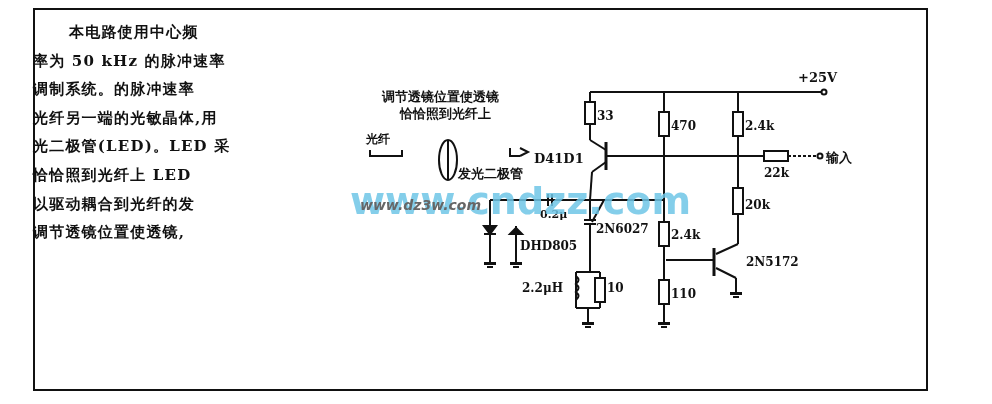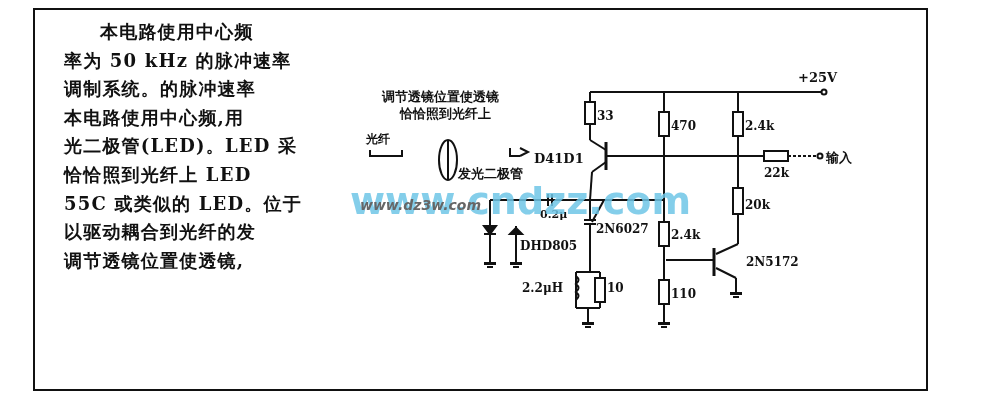--- a/index.html
+++ b/index.html
@@ -1,41 +1,40 @@
 <!DOCTYPE html>
 <html><head>
 <meta charset="utf-8">
 <style>
   html, body { margin:0; padding:0; background:#ffffff; }
   body { width:992px; height:404px; position:relative; overflow:hidden;
          font-family:"DejaVu Sans", sans-serif; }
   .frame { position:absolute; left:33px; top:8px; width:895px; height:383px;
            border:2px solid #111; box-sizing:border-box; }
-  .desc { position:absolute; left:64px; top:18px; width:230px;
-          font-family:"DejaVu Serif", serif; font-weight:bold; font-size:18px;
+  .desc { position:absolute; left:33px; top:18px; width:230px;
+          font-family:"DejaVu Serif", serif; font-weight:bold; font-size:15px;
           line-height:28.6px; color:#111; letter-spacing:1.2px; }
   .desc .line { display:block; white-space:nowrap; }
   .desc .indent { padding-left:36px; }
   svg { position:absolute; left:0; top:0; }
   .lbl { font-family:"DejaVu Serif", serif; font-weight:bold; fill:#111; }
   .wm { font-family:"DejaVu Sans", sans-serif; font-weight:bold; }
 </style>
 </head>
 <body>
 
 <div class="frame"></div>
 
 <div class="desc">
   <span class="line indent">本电路使用中心频</span>
   <span class="line">率为 50 kHz 的脉冲速率</span>
   <span class="line">调制系统。的脉冲速率</span>
-  <span class="line">本电路使用中心频,用</span>
+  <span class="line">光纤另一端的光敏晶体,用</span>
   <span class="line">光二极管(LED)。LED 采</span>
   <span class="line">恰恰照到光纤上 LED</span>
-  <span class="line">55C 或类似的 LED。位于</span>
   <span class="line">以驱动耦合到光纤的发</span>
   <span class="line">调节透镜位置使透镜,</span>
 </div>
 
 <svg width="992" height="404" viewBox="0 0 992 404">
   <g stroke="#111" stroke-width="2" fill="none">
 
     <line x1="590" y1="92" x2="822" y2="92"></line>
     <circle cx="824" cy="92" r="2.5" fill="#fff"></circle>
 

